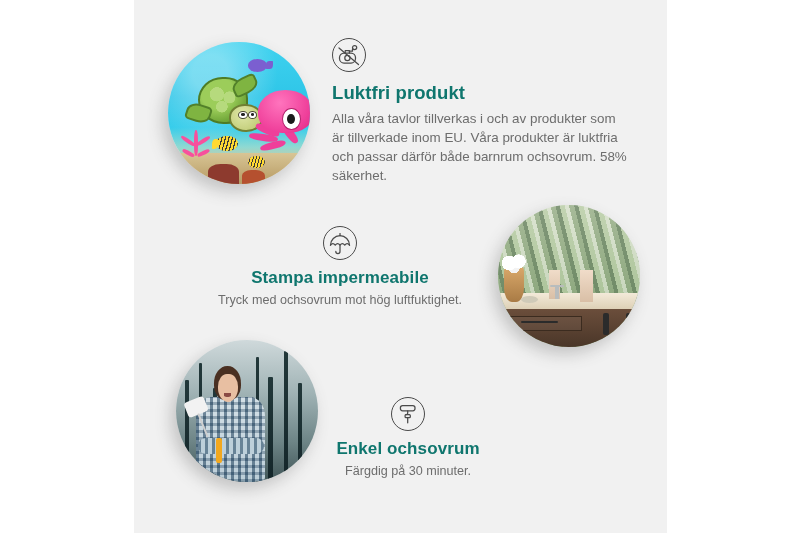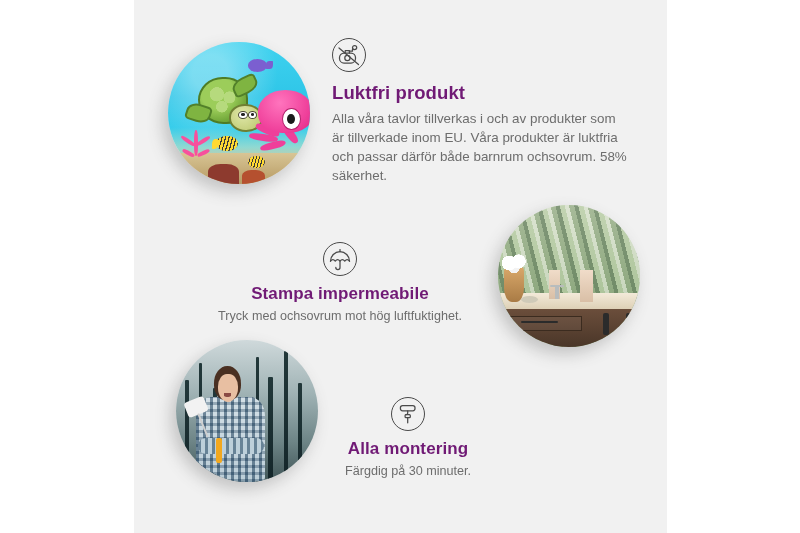--- a/index.html
+++ b/index.html
@@ -159,37 +159,37 @@
   .woman .arms{position:absolute;left:6%;top:62%;width:80%;height:14%;
     background:repeating-linear-gradient(90deg,rgba(40,70,96,.5) 0 3px,rgba(255,255,255,.25) 3px 7px),#a7c0cd;
     border-radius:10px;}
   .roller{position:absolute;left:-4%;top:28%;width:26%;height:34%;transform:rotate(-22deg);}
   .roller .cyl{position:absolute;left:0;top:0;width:100%;height:40%;background:#f2f2f2;border-radius:18%;}
   .roller .rod{position:absolute;left:44%;top:38%;width:8%;height:62%;background:#cfcfcf;}
   .brush{position:absolute;left:28%;top:62%;width:7%;height:22%;background:#f2a81f;border-radius:2px;}
 
   
   .feature{position:absolute;}
-  .feature .title{color:#701a75;font-weight:bold;letter-spacing:.1px;}
+  .feature .title{color:#0f766e;font-weight:bold;letter-spacing:.1px;}
   .feature .desc{color:#6d6d6d;}
 
   
   .icon-circle{
     width:34px;height:34px;border-radius:50%;
     border:1.4px solid #4a4a4a;position:relative;box-sizing:border-box;
   }
   .icon-circle svg{position:absolute;left:0;top:0;}
 
   
   #feature-odourless{left:332px;top:38px;width:296px;}
   #feature-odourless .title{font-size:18.5px;line-height:24px;margin:9px 0 4px;}
   #feature-odourless .desc{font-size:13.4px;line-height:19px;}
 
   
-  #feature-waterproof{left:196px;top:242px;width:288px;text-align:center;}
+  #feature-waterproof{left:196px;top:226px;width:288px;text-align:center;}
   #feature-waterproof .icon-wrap{display:flex;justify-content:center;}
   #feature-waterproof .title{font-size:17px;line-height:22px;margin:7px 0 3px;}
   #feature-waterproof .desc{font-size:12.6px;line-height:17px;}
 
   
   #feature-easy-mounting{left:306px;top:397px;width:204px;text-align:center;}
   #feature-easy-mounting .icon-wrap{display:flex;justify-content:center;}
   #feature-easy-mounting .title{font-size:17px;line-height:22px;margin:7px 0 3px;}
   #feature-easy-mounting .desc{font-size:12.6px;line-height:17px;}
 </style>
@@ -323,17 +323,17 @@
     <div class="icon-wrap">
       <div class="icon-circle">
         <svg width="32" height="32" viewBox="0 0 32 32" fill="none" stroke="#4a4a4a" stroke-width="1.25" stroke-linecap="round" stroke-linejoin="round">
           <rect x="8.4" y="7.6" width="14.6" height="5.2" rx="2.2"></rect>
           <path d="M15.7 12.8 v2.3 a1.5 1.5 0 0 1 -1.5 1.5 h-0.4"></path>
           <rect x="13.1" y="16.6" width="5.2" height="3.1" rx="0.9"></rect>
           <path d="M15.7 19.7 v5.1"></path>
         </svg>
       </div>
     </div>
-    <div class="title">Alla montering</div>
+    <div class="title">Enkel ochsovrum</div>
     <div class="desc">Färgdig på 30 minuter.</div>
   </div>
 
 </div>
 
 </body></html>

